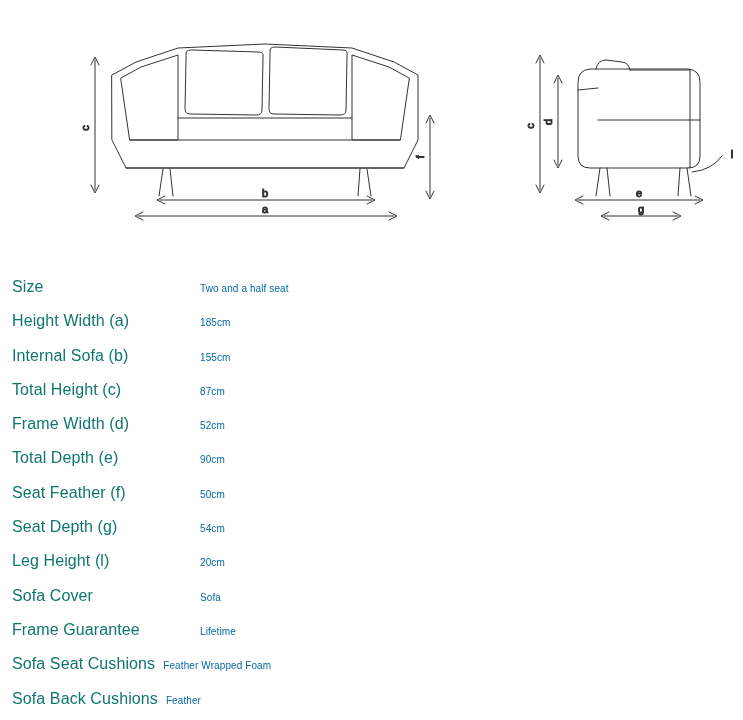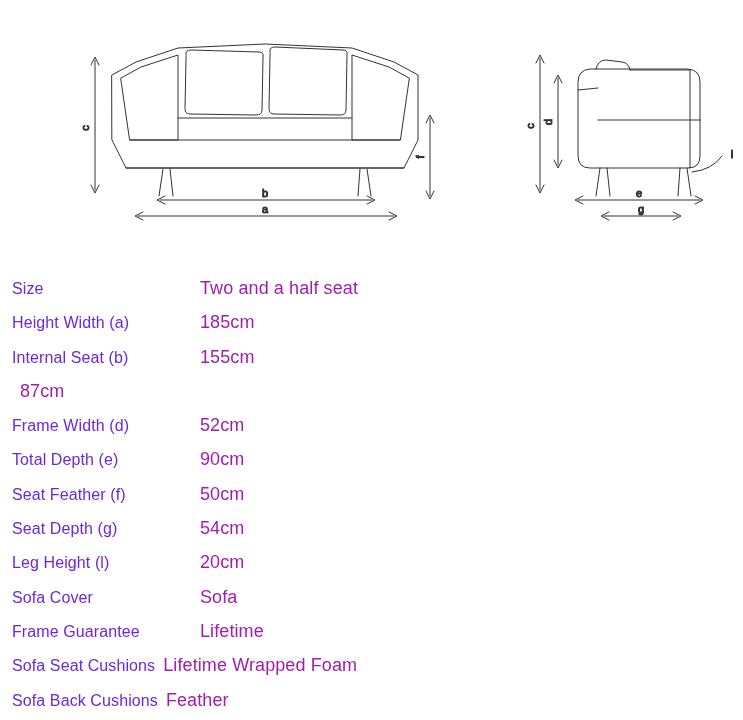--- a/index.html
+++ b/index.html
@@ -43,27 +43,27 @@
     top: 278px;
     width: 720px;
   }
   .spec-row {
     display: flex;
     align-items: baseline;
     height: 34.3px;
   }
   .spec-label {
     font-size: 16px;
-    color: #6d28d9;
+    color: #0f766e;
     white-space: nowrap;
     letter-spacing: 0.1px;
   }
   .spec-value {
-    font-size: 18px;
-    color: #a21caf;
+    font-size: 10px;
+    color: #0369a1;
     white-space: nowrap;
     margin-left: 8px;
     letter-spacing: 0.1px;
   }
   .spec-row .spec-label {
     min-width: 0;
   }
   
   .spec-row.aligned .spec-label {
     width: 180px;
@@ -199,25 +199,26 @@
       <span class="spec-label">Size</span>
       <span class="spec-value">Two and a half seat</span>
     </div>
 
     <div class="spec-row aligned">
       <span class="spec-label">Height Width (a)</span>
       <span class="spec-value">185cm</span>
     </div>
 
     <div class="spec-row aligned">
-      <span class="spec-label">Internal Seat (b)</span>
+      <span class="spec-label">Internal Sofa (b)</span>
       <span class="spec-value">155cm</span>
     </div>
 
     <div class="spec-row aligned">
+      <span class="spec-label">Total Height (c)</span>
       <span class="spec-value">87cm</span>
     </div>
 
     <div class="spec-row aligned">
       <span class="spec-label">Frame Width (d)</span>
       <span class="spec-value">52cm</span>
     </div>
 
     <div class="spec-row aligned">
       <span class="spec-label">Total Depth (e)</span>
@@ -244,21 +245,21 @@
       <span class="spec-value">Sofa</span>
     </div>
 
     <div class="spec-row aligned">
       <span class="spec-label">Frame Guarantee</span>
       <span class="spec-value">Lifetime</span>
     </div>
 
     <div class="spec-row wide">
       <span class="spec-label">Sofa Seat Cushions</span>
-      <span class="spec-value">Lifetime Wrapped Foam</span>
+      <span class="spec-value">Feather Wrapped Foam</span>
     </div>
 
     <div class="spec-row wide">
       <span class="spec-label">Sofa Back Cushions</span>
       <span class="spec-value">Feather</span>
     </div>
 
   </div>
 </div>
 

